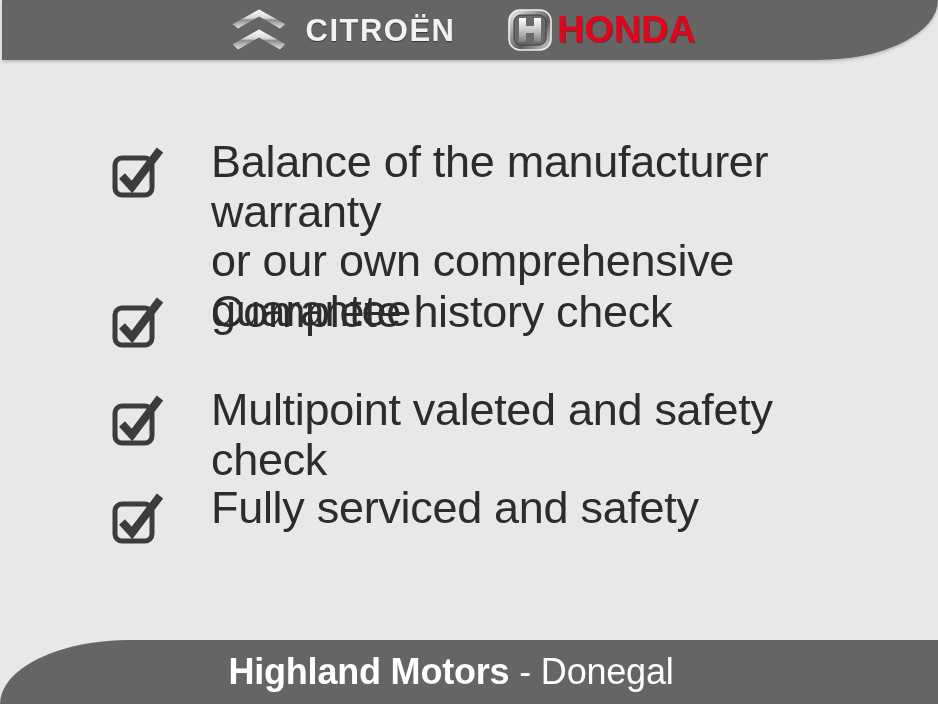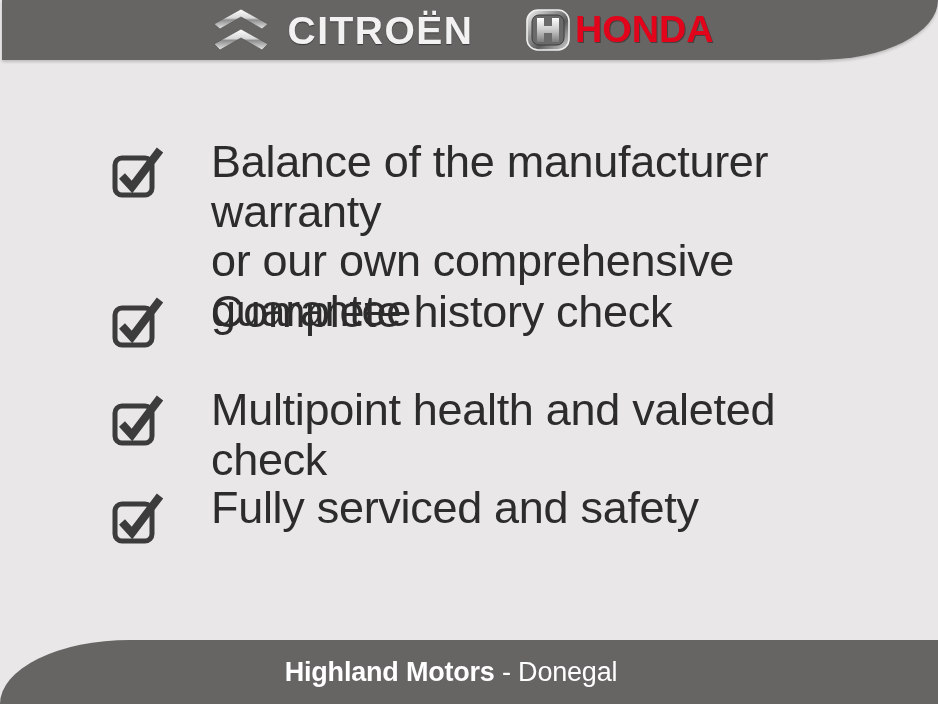--- a/index.html
+++ b/index.html
@@ -38,21 +38,21 @@
   }
   .brand {
     display: flex;
     align-items: center;
   }
 
   
   .citroen-mark { width: 62px; height: 46px; display:block; }
   .citroen-word {
     color: #f2f2f2;
-    font-size: 39px;
+    font-size: 31px;
     font-weight: bold;
     letter-spacing: 1.5px;
     margin-left: 16px;
     text-shadow: 0 1px 1px rgba(0,0,0,0.45);
     line-height: 1;
   }
 
   
   .honda-mark { width: 48px; height: 46px; display:block; }
   .honda-word {
@@ -112,21 +112,21 @@
     width: 938px;
     height: 64px;
     background: #676564;
     border-top-left-radius: 130px 64px;
     display: flex;
     align-items: center;
     justify-content: center;
   }
   .footer-title {
     color: #ffffff;
-    font-size: 27px;
+    font-size: 36px;
     line-height: 1;
     letter-spacing: -0.2px;
     transform: translateX(-18px);
   }
   .footer-title .strong { font-weight: bold; }
   .footer-title .light  { font-weight: 300; }
 </style>
 </head>
 <body>
 
@@ -203,21 +203,21 @@
     <div class="feature-text">Complete history check</div>
   </div>
 
   <div class="feature-row r3">
     <span>
       <svg class="check-icon" viewBox="0 0 58 58" aria-hidden="true">
         <rect x="5" y="13" width="37" height="37" rx="7" ry="7" fill="none" stroke="#3c3c3c" stroke-width="5"></rect>
         <path d="M12 31 L22 42 L50 5" fill="none" stroke="#3c3c3c" stroke-width="8" stroke-linecap="butt" stroke-linejoin="miter"></path>
       </svg>
     </span>
-    <div class="feature-text">Multipoint health and valeted check</div>
+    <div class="feature-text">Multipoint valeted and safety check</div>
   </div>
 
   <div class="feature-row r4">
     <span>
       <svg class="check-icon" viewBox="0 0 58 58" aria-hidden="true">
         <rect x="5" y="13" width="37" height="37" rx="7" ry="7" fill="none" stroke="#3c3c3c" stroke-width="5"></rect>
         <path d="M12 31 L22 42 L50 5" fill="none" stroke="#3c3c3c" stroke-width="8" stroke-linecap="butt" stroke-linejoin="miter"></path>
       </svg>
     </span>
     <div class="feature-text">Fully serviced and safety</div>

